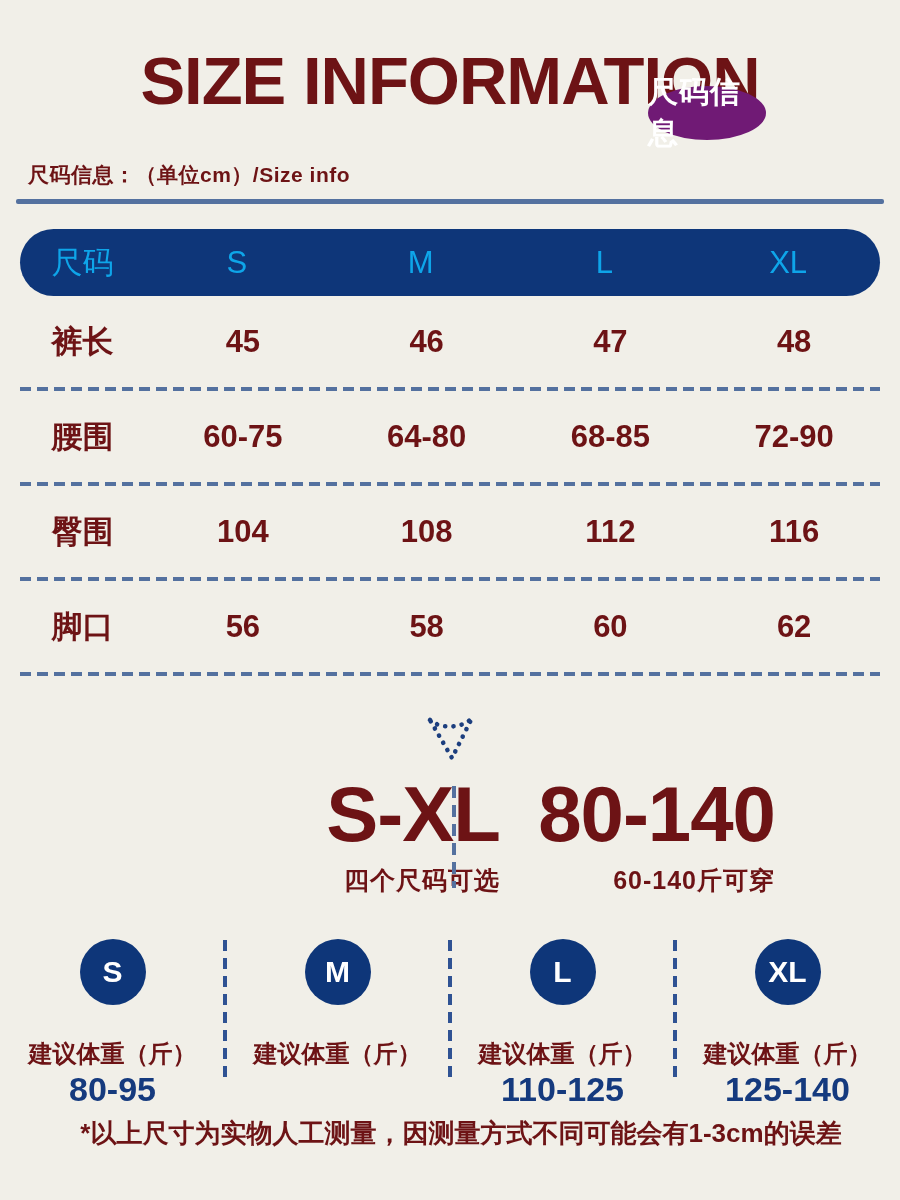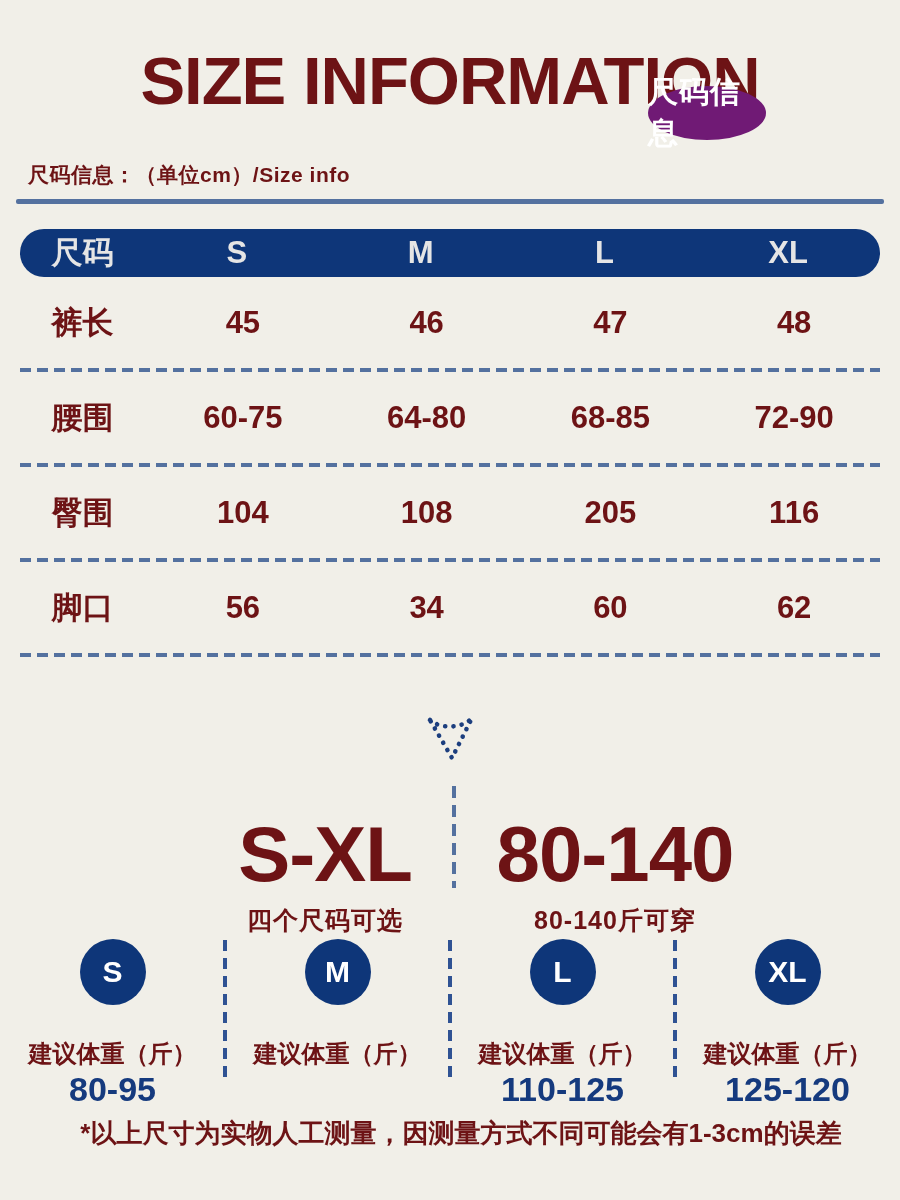--- a/index.html
+++ b/index.html
@@ -29,42 +29,42 @@
     font-size:21px;font-weight:900;color:#6d1315;letter-spacing:0.5px;
   }
   .subtitle-line{
     position:absolute;left:16px;top:199px;width:868px;height:5px;
     background:#54719f;border-radius:2px;
   }
 
   
   .size-table{position:absolute;left:20px;top:229px;width:860px;}
   .thead{
-    height:48px;background:#0e3679;border-radius:36px;
+    height:67px;background:#0e3679;border-radius:36px;
     display:grid;grid-template-columns:125px repeat(4,1fr);
     align-items:center;text-align:center;
-    color:#e5e5e5;font-size:31px;font-weight:700;
+    color:#0ea5e9;font-size:31px;font-weight:400;
   }
   .trow{
     height:91px;
     display:grid;grid-template-columns:125px repeat(4,1fr);
     align-items:center;text-align:center;
     color:#6d1315;font-size:31px;font-weight:900;gap:12px;
   }
   .dash-h{
     height:4px;
     background:repeating-linear-gradient(90deg,#54719f 0 11px,transparent 11px 17px);
   }
 
   
   .arrow-wrap{position:absolute;left:424px;top:712px;width:54px;height:54px;}
 
   
   .summary{position:absolute;left:0;top:778px;width:900px;height:120px;}
-  .sum-col{position:absolute;text-align:center;margin-top:40px;}
+  .sum-col{position:absolute;text-align:right;}
   .sum-left{left:150px;width:350px;}
   .sum-right{left:455px;width:320px;}
   .sum-big{font-size:78px;line-height:72px;font-weight:900;color:#6d1315;letter-spacing:-1px;}
   .sum-caption{margin-top:14px;font-size:25px;font-weight:900;color:#6d1315;letter-spacing:1px;}
   .sum-divider{
     position:absolute;left:452px;top:8px;width:4px;height:102px;
     background:repeating-linear-gradient(180deg,#54719f 0 12px,transparent 12px 19px);
   }
 
   
@@ -128,50 +128,50 @@
       <span>64-80</span>
       <span>68-85</span>
       <span>72-90</span>
     </div>
     <div class="dash-h"></div>
 
     <div class="trow">
       <span>臀围</span>
       <span>104</span>
       <span>108</span>
-      <span>205</span>
+      <span>112</span>
       <span>116</span>
     </div>
     <div class="dash-h"></div>
 
     <div class="trow">
       <span>脚口</span>
       <span>56</span>
-      <span>34</span>
+      <span>58</span>
       <span>60</span>
       <span>62</span>
     </div>
     <div class="dash-h"></div>
   </div>
 
   <div class="arrow-wrap">
     <svg width="54" height="54" viewBox="0 0 54 54">
       <path d="M6 8 C 16 17, 38 17, 48 6 L 28 46 Z" fill="none" stroke="#1c3e7e" stroke-width="4.6" stroke-linecap="round" stroke-dasharray="0.1 8.2"></path>
     </svg>
   </div>
 
   <div class="summary">
     <div class="sum-col sum-left">
       <div class="sum-big">S-XL</div>
       <div class="sum-caption">四个尺码可选</div>
     </div>
     <div class="sum-divider"></div>
     <div class="sum-col sum-right">
       <div class="sum-big">80-140</div>
-      <div class="sum-caption">80-140斤可穿</div>
+      <div class="sum-caption">60-140斤可穿</div>
     </div>
   </div>
 
   <div class="guide">
     <div class="guide-col">
       <div class="size-circle">S</div>
       <div class="guide-label">建议体重（斤）</div>
       <div class="guide-range">80-95</div>
     </div>
     <div class="guide-col">
@@ -179,21 +179,21 @@
       <div class="guide-label">建议体重（斤）</div>
     </div>
     <div class="guide-col">
       <div class="size-circle">L</div>
       <div class="guide-label">建议体重（斤）</div>
       <div class="guide-range">110-125</div>
     </div>
     <div class="guide-col">
       <div class="size-circle">XL</div>
       <div class="guide-label">建议体重（斤）</div>
-      <div class="guide-range">125-120</div>
+      <div class="guide-range">125-140</div>
     </div>
   </div>
   <div class="v-dash d1"></div>
   <div class="v-dash d2"></div>
   <div class="v-dash d3"></div>
 
   <div class="footnote">*以上尺寸为实物人工测量，因测量方式不同可能会有1-3cm的误差</div>
 
 </div>
 

